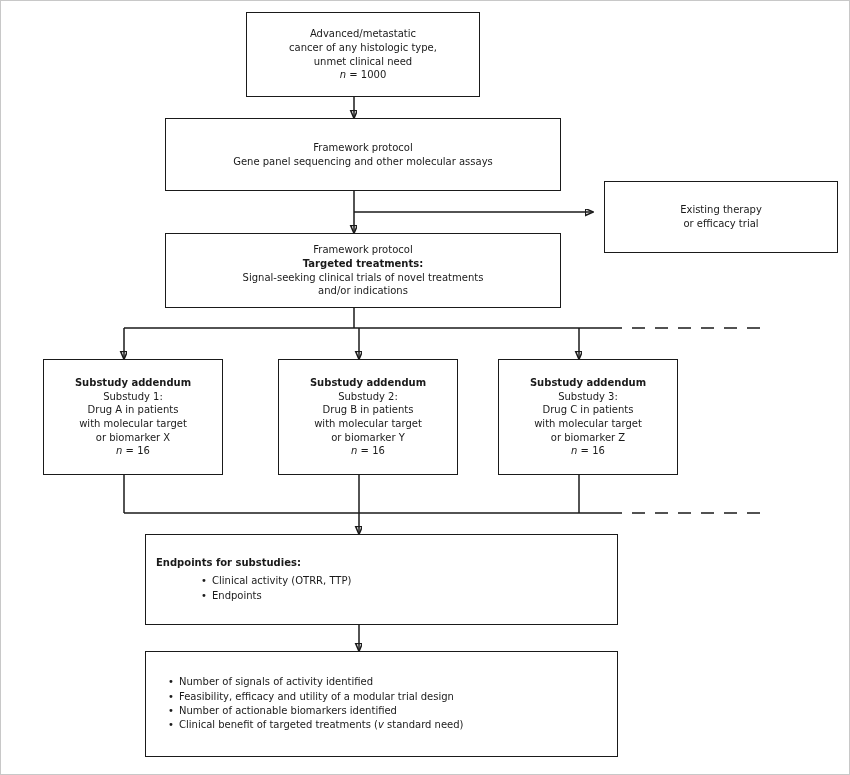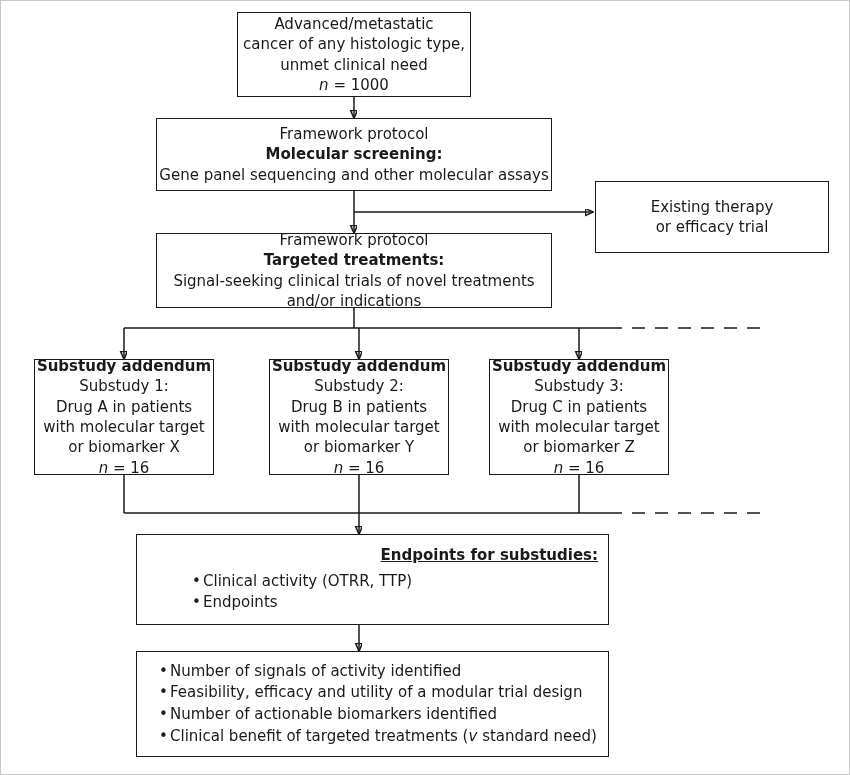--- a/index.html
+++ b/index.html
@@ -24,38 +24,38 @@
     position: absolute;
     box-sizing: border-box;
     border: 1.6px solid #1a1a1a;
     background: #ffffff;
     display: flex;
     flex-direction: column;
     align-items: center;
     justify-content: center;
     text-align: center;
     color: #1a1a1a;
-    font-size: 15px;
+    font-size: 10px;
     line-height: 1.36;
     padding: 4px 6px;
+    margin-left: 9px;
   }
   .box.left-align {
     align-items: stretch;
     text-align: left;
   }
   .ln { display: block; white-space: nowrap; }
   .bold { font-weight: 700; }
   .ital { font-style: italic; }
   .head {
     display: block;
-    text-align: right;
+    text-align: left;
     font-weight: 700;
     margin-bottom: 5px;
     white-space: nowrap;
-    text-decoration: underline;
   }
   .bullets {
     display: block;
     margin: 0;
     padding: 0;
     list-style: none;
   }
   .bullets li {
     white-space: nowrap;
     line-height: 1.44;
@@ -125,21 +125,20 @@
 
   <div class="box" style="left:236px; top:11px; width:234px; height:85px;">
     <span class="ln">Advanced/metastatic</span>
     <span class="ln">cancer of any histologic type,</span>
     <span class="ln">unmet clinical need</span>
     <span class="ln"><em class="ital">n</em> <span>= 1000</span></span>
   </div>
 
   <div class="box" style="left:155px; top:117px; width:396px; height:73px;">
     <span class="ln">Framework protocol</span>
-    <span class="ln bold">Molecular screening:</span>
     <span class="ln">Gene panel sequencing and other molecular assays</span>
   </div>
 
   <div class="box" style="left:594px; top:180px; width:234px; height:72px;">
     <span class="ln">Existing therapy</span>
     <span class="ln">or efficacy trial</span>
   </div>
 
   <div class="box" style="left:155px; top:232px; width:396px; height:75px;">
     <span class="ln">Framework protocol</span>

